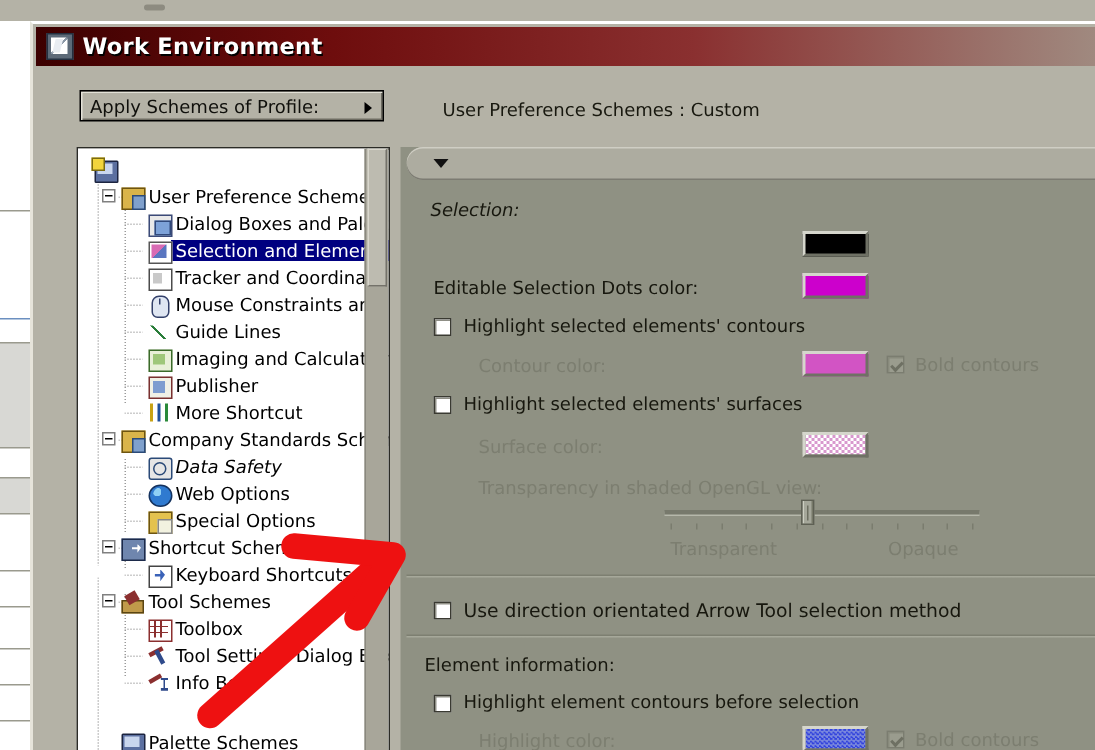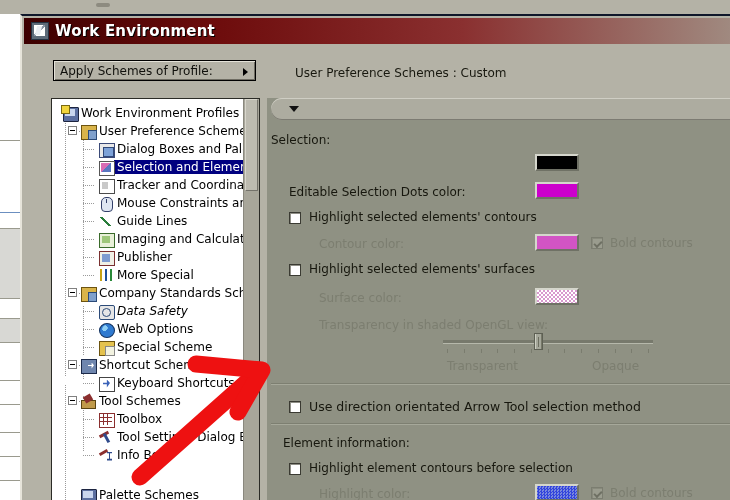--- a/index.html
+++ b/index.html
@@ -20,21 +20,21 @@
   #bg-doc .bggrey{position:absolute;left:0;width:57px;background:#d8d8d4;}
   #bg-top{position:absolute;left:0;top:0;width:730px;height:14px;background:#b4b2a6;}
   #bg-right-strip{position:absolute;left:60px;top:0;width:670px;height:500px;background:#aaa89c;}
   #bg-mark{position:absolute;left:96px;top:3px;width:14px;height:4px;background:#8d8b80;border-radius:2px;}
 
   
   #dialog{
     position:absolute;left:20px;top:14px;width:710px;height:486px;
     background:#b4b2a6;
     border-left:2px solid #e6e4da;
-    border-top:2px solid #0f172a;
+    border-top:2px solid #ffffff;
     box-sizing:border-box;
   }
   #titlebar{
     position:absolute;left:2px;top:2px;width:708px;height:26px;
     background:linear-gradient(to right,#3c0000 0%,#6e0d0d 28%,#8a3030 62%,#a08a80 100%);
     display:flex;align-items:center;
   }
   #title-icon{
     width:16px;height:16px;margin-left:7px;margin-right:6px;
     background:#5d6a78;border:1px solid #243040;position:relative;flex:0 0 auto;
@@ -253,21 +253,20 @@
       <div class="dots-v" style="left:31px;top:207px;height:50px;"></div>
       <div class="dots-v" style="left:31px;top:261px;height:20px;"></div>
       <div class="dots-v" style="left:31px;top:297px;height:56px;"></div>
 
       <div id="tree-nodes">
           <div class="tnode" style="left: 10px; top: 5px;">
             <span class="ticon">
               <span class="ic ic-monitor"></span>
               <span class="ic-badge"></span>
             </span>
-            <span class="tlabel">Work Environment Profiles</span>
           </div>
           <div class="texp" style="left: 16px; top: 27px;"></div>
           <div class="dots-h" style="left: 27px; top: 32px; width: 8px;"></div>
           <div class="tnode" style="left: 28px; top: 23px;">
             <span class="ticon">
               <span class="ic ic-folder"></span>
             </span>
             <span class="tlabel">User Preference Schemes</span>
           </div>
           <div class="dots-h" style="left: 31px; top: 50px; width: 12px;"></div>
@@ -317,21 +316,21 @@
             <span class="ticon">
               <span class="ic ic-pub"></span>
             </span>
             <span class="tlabel">Publisher</span>
           </div>
           <div class="dots-h" style="left: 31px; top: 176px; width: 12px;"></div>
           <div class="tnode" style="left: 46px; top: 167px;">
             <span class="ticon">
               <span class="ic ic-more"></span>
             </span>
-            <span class="tlabel">More Special</span>
+            <span class="tlabel">More Shortcut</span>
           </div>
           <div class="texp" style="left: 16px; top: 189px;"></div>
           <div class="dots-h" style="left: 27px; top: 194px; width: 8px;"></div>
           <div class="tnode" style="left: 28px; top: 185px;">
             <span class="ticon">
               <span class="ic ic-folder"></span>
             </span>
             <span class="tlabel">Company Standards Scheme</span>
           </div>
           <div class="dots-h" style="left: 31px; top: 212px; width: 12px;"></div>
@@ -346,21 +345,21 @@
             <span class="ticon">
               <span class="ic ic-globe"></span>
             </span>
             <span class="tlabel">Web Options</span>
           </div>
           <div class="dots-h" style="left: 31px; top: 248px; width: 12px;"></div>
           <div class="tnode" style="left: 46px; top: 239px;">
             <span class="ticon">
               <span class="ic ic-special"></span>
             </span>
-            <span class="tlabel">Special Scheme</span>
+            <span class="tlabel">Special Options</span>
           </div>
           <div class="texp" style="left: 16px; top: 261px;"></div>
           <div class="dots-h" style="left: 27px; top: 266px; width: 8px;"></div>
           <div class="tnode" style="left: 28px; top: 257px;">
             <span class="ticon">
               <span class="ic ic-short"></span>
             </span>
             <span class="tlabel">Shortcut Schemes</span>
           </div>
           <div class="dots-h" style="left: 31px; top: 284px; width: 12px;"></div>
@@ -413,21 +412,21 @@
   </div>
 
   <div id="content">
 
     <div id="sec-header">
       <span id="sec-caret"></span>
     </div>
 
     <div id="panel-body">
 
-      <div class="lbl" style="left:0;top:10px;">Selection:</div>
+      <div class="lbl" style="left:16px;top:10px;font-style:italic;">Selection:</div>
 
       <div class="swatch" id="sw-seldots" style="left: 264px; top: 31px; background: rgb(0, 0, 0);"></div>
 
       <div class="lbl" style="left:18px;top:62px;">Editable Selection Dots color:</div>
       <div class="swatch" id="sw-editdots" style="left: 264px; top: 59px; background: rgb(204, 0, 204);"></div>
 
       <div class="cb" style="left:18px;top:89px;"></div>
       <div class="lbl" style="left:38px;top:87px;">Highlight selected elements' contours</div>
 
       <div class="lbl dim" style="left:48px;top:114px;">Contour color:</div>

